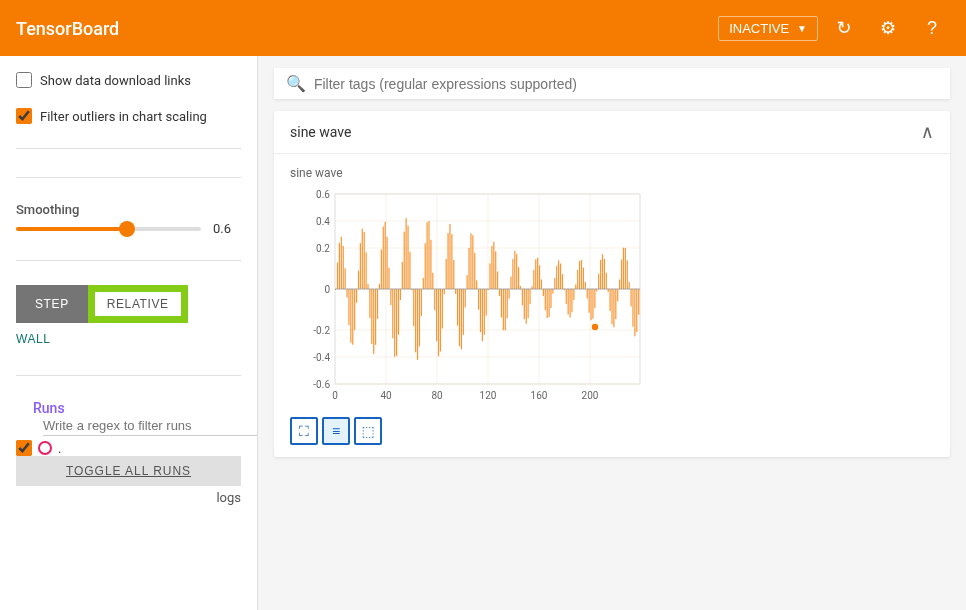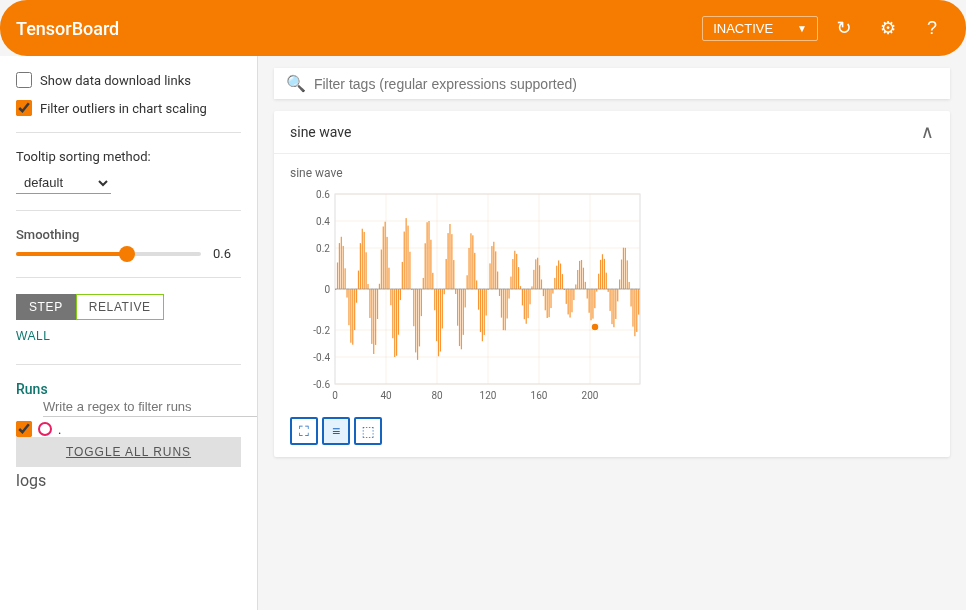--- a/index.html
+++ b/index.html
@@ -6,21 +6,20 @@
     body { font-family: Roboto, Arial, sans-serif; font-size: 13px; background: #f5f5f5; color: #333; height: 610px; width: 966px; overflow: hidden; }
 
     
     .header {
       background: #f57c00;
       height: 56px;
       display: flex;
       align-items: center;
       padding: 0 16px;
       color: white;
-      border-radius: 27px;
     }
     .header-logo {
       font-size: 18px;
       font-weight: 500;
       color: white;
       margin-right: 40px;
     }
     .header-nav {
       display: flex;
       align-items: flex-end;
@@ -46,21 +45,21 @@
     }
     .status-dropdown {
       display: flex;
       align-items: center;
       background: transparent;
       border: 1px solid rgba(255,255,255,0.5);
       color: white;
       padding: 4px 10px;
       font-size: 13px;
       cursor: pointer;
-      gap: 24px;
+      gap: 8px;
       border-radius: 2px;
     }
     .header-icon-btn {
       background: transparent;
       border: none;
       color: white;
       cursor: pointer;
       width: 36px;
       height: 36px;
       display: flex;
@@ -77,21 +76,21 @@
     }
 
     
     .sidebar {
       width: 258px;
       background: white;
       border-right: 1px solid #ddd;
       padding: 16px;
       display: flex;
       flex-direction: column;
-      gap: 12px;
+      gap: 20px;
       overflow-y: auto;
       flex-shrink: 0;
     }
     .checkbox-row {
       display: flex;
       align-items: center;
       gap: 8px;
       font-size: 13px;
     }
     .checkbox-row input[type=checkbox] {
@@ -149,21 +148,21 @@
       position: absolute;
       top: -6px;
       left: calc(60% - 8px);
       cursor: pointer;
     }
     .slider-value { font-size: 13px; color: #333; min-width: 28px; }
 
     
     .axis-btn-group { display: flex; gap: 0; margin-bottom: 4px; }
     .axis-btn {
-      border: 1px solid #84cc16;
+      border: 7px solid #84cc16;
       background: white;
       font-size: 12px;
       font-weight: 500;
       padding: 5px 12px;
       cursor: pointer;
       color: #555;
       letter-spacing: 0.05em;
     }
     .axis-btn.active {
       background: #757575;
@@ -175,21 +174,21 @@
       background: transparent;
       font-size: 12px;
       font-weight: 400;
       color: #0f766e;
       padding: 5px 0;
       cursor: pointer;
       letter-spacing: 0.05em;
     }
 
     
-    .runs-title { font-size: 14px; font-weight: 500; color: #0f766e; }
+    .runs-title { font-size: 14px; font-weight: 500; color: #8b5cf6; margin-left: 17px; }
     .runs-filter {
       border: none;
       border-bottom: 1px solid #ccc;
       outline: none;
       font-size: 13px;
       color: #999;
       width: 100%;
       padding: 2px 0;
       background: transparent;
       margin-left: 27px;
@@ -210,21 +209,21 @@
       font-size: 12px;
       font-weight: 500;
       letter-spacing: 0.08em;
       color: #555;
       padding: 8px 16px;
       width: 100%;
       cursor: pointer;
       text-align: center;
       text-decoration: underline;
     }
-    .logs-label { font-size: 16px; color: #555; margin-top: 4px; }
+    .logs-label { font-size: 13px; color: #555; margin-top: 4px; text-align: right; }
 
     
     .content {
       flex: 1;
       padding: 12px 16px;
       overflow-y: auto;
       background: #f5f5f5;
     }
     .filter-bar {
       display: flex;
@@ -326,29 +325,20 @@
       <label for="chk-download">Show data download links</label>
     </div>
 
     <div class="checkbox-row">
       <input type="checkbox" id="chk-outliers" checked="" style="">
       <label for="chk-outliers">Filter outliers in chart scaling</label>
     </div>
 
     <hr class="divider">
 
-    <div class="label-row">
-      <span>Tooltip sorting method:</span>
-      <select class="select-dropdown">
-        <option>default</option>
-        <option>descending</option>
-        <option>ascending</option>
-        <option>nearest</option>
-      </select>
-    </div>
 
     <hr class="divider">
 
     <div>
       <div class="section-label">Smoothing</div>
       <div class="slider-row">
         <div class="slider-track">
           <div class="slider-fill"></div>
           <div class="slider-thumb"></div>
         </div>

